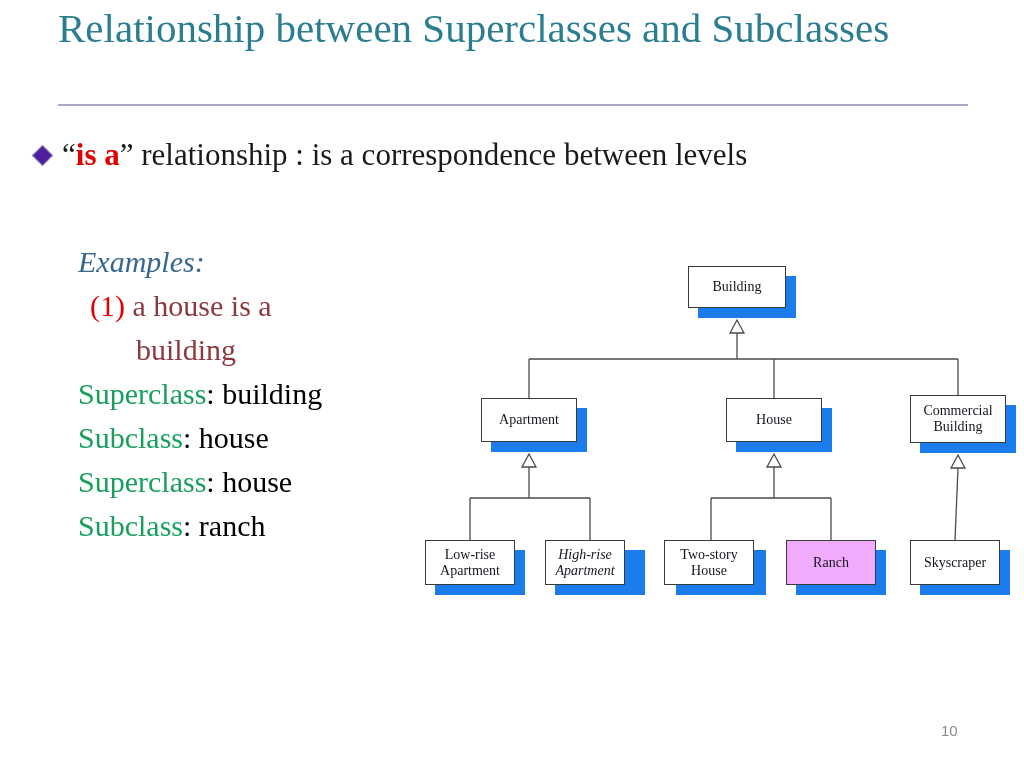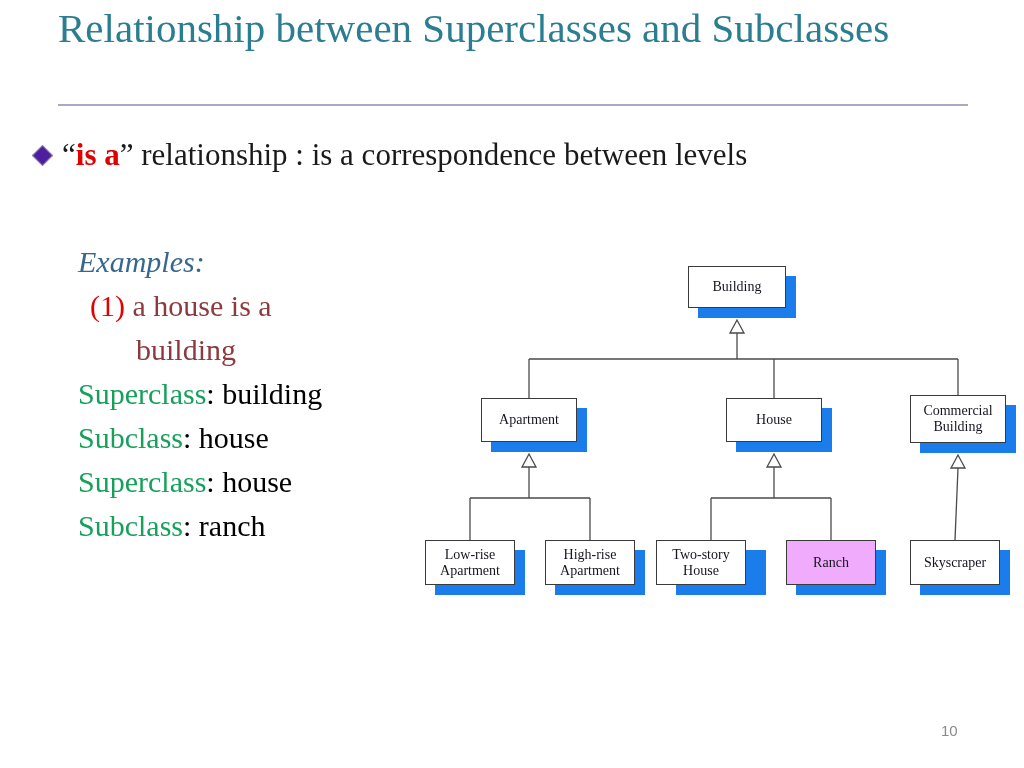--- a/index.html
+++ b/index.html
@@ -216,26 +216,26 @@
     <div class="node" style="left: 510px; top: 155px; width: 96px; height: 48px; border-color: rgb(58, 58, 58); background: rgb(255, 255, 255); text-align: center;">
       <span style="white-space: pre-line;">Commercial
 Building</span>
     </div>
     <div class="node-shadow" style="left: 35px; top: 310px; width: 90px; height: 45px; background: rgb(27, 124, 235);"></div>
     <div class="node" style="left: 25px; top: 300px; width: 90px; height: 45px; border-color: rgb(58, 58, 58); background: rgb(255, 255, 255);">
       <span style="white-space: pre-line;">Low-rise
 Apartment</span>
     </div>
     <div class="node-shadow" style="left: 155px; top: 310px; width: 90px; height: 45px; background: rgb(27, 124, 235);"></div>
-    <div class="node" style="left: 145px; top: 300px; width: 90px; height: 45px; border-color: rgb(58, 58, 58); background: rgb(255, 255, 255);">
+    <div class="node" style="left: 145px; top: 300px; width: 80px; height: 45px; border-color: rgb(58, 58, 58); background: rgb(255, 255, 255); font-style: italic;">
       <span style="white-space: pre-line;">High-rise
 Apartment</span>
     </div>
     <div class="node-shadow" style="left: 276px; top: 310px; width: 90px; height: 45px; background: rgb(27, 124, 235);"></div>
-    <div class="node" style="left: 256px; top: 300px; width: 90px; height: 45px; border-color: rgb(58, 58, 58); background: rgb(255, 255, 255);">
+    <div class="node" style="left: 264px; top: 300px; width: 90px; height: 45px; border-color: rgb(58, 58, 58); background: rgb(255, 255, 255);">
       <span style="white-space: pre-line;">Two-story
 House</span>
     </div>
     <div class="node-shadow" style="left: 396px; top: 310px; width: 90px; height: 45px; background: rgb(27, 124, 235);"></div>
     <div class="node" style="left: 386px; top: 300px; width: 90px; height: 45px; border-color: rgb(58, 58, 58); background: #f0abfc;">
       <span style="white-space: pre-line;">Ranch</span>
     </div>
     <div class="node-shadow" style="left: 520px; top: 310px; width: 90px; height: 45px; background: rgb(27, 124, 235);"></div>
     <div class="node" style="left: 510px; top: 300px; width: 90px; height: 45px; border-color: rgb(58, 58, 58); background: rgb(255, 255, 255);">
       <span style="white-space: pre-line;">Skyscraper</span>

